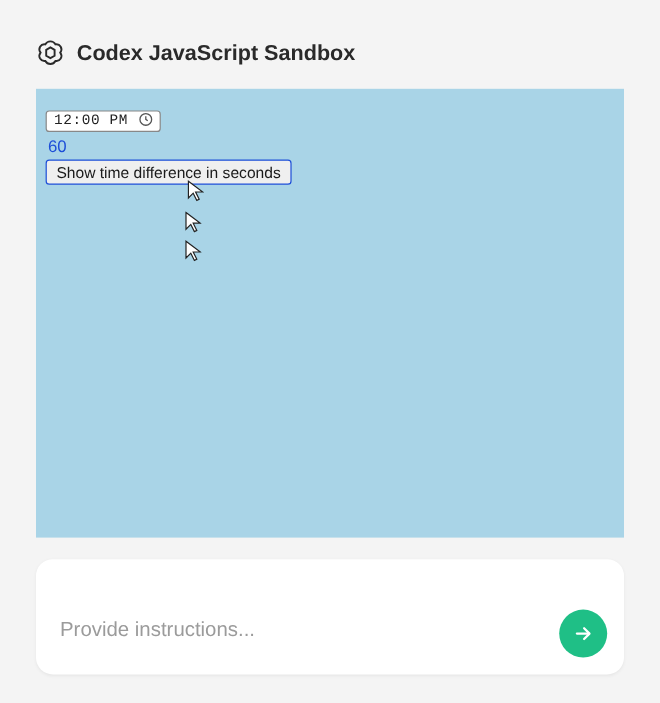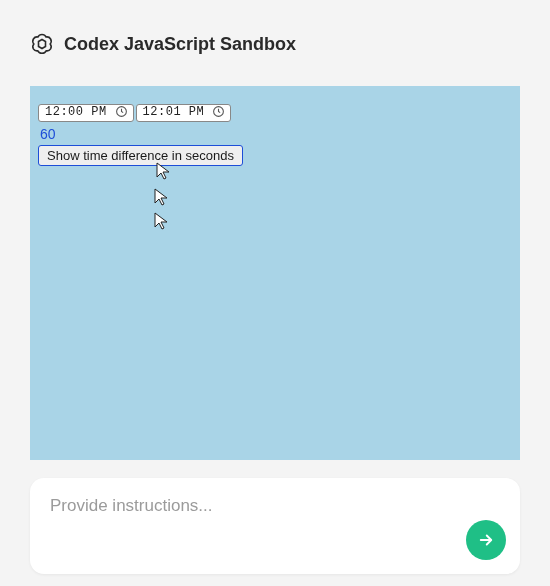--- a/index.html
+++ b/index.html
@@ -11,21 +11,21 @@
     height: 586px;
     overflow: hidden;
   }
   .page {
     padding: 32px 30px 0 30px;
   }
   .header {
     display: flex;
     align-items: center;
     gap: 10px;
-    margin-bottom: 30px;
+    margin-bottom: 18px;
   }
   .logo svg {
     width: 24px;
     height: 24px;
     display: block;
     stroke: #2a2a2a;
   }
   .title {
     font-size: 18px;
     font-weight: 600;
@@ -99,20 +99,21 @@
     border-radius: 14px;
     height: 96px;
     width: 100%;
     box-shadow: 0 1px 3px rgba(0,0,0,0.06);
     position: relative;
     padding: 18px 20px;
   }
   .prompt-placeholder {
     color: #9b9b9b;
     font-size: 17px;
+    margin-top: 31px;
   }
   .send-btn {
     position: absolute;
     right: 14px;
     bottom: 14px;
     width: 40px;
     height: 40px;
     border-radius: 50%;
     background: #1fbf86;
     display: flex;
@@ -134,29 +135,20 @@
         <path d="M8.5 9.5 L12 7.5 L15.5 9.5 L15.5 14.5 L12 16.5 L8.5 14.5 Z"></path>
       </svg>
     </span>
     <span class="title">Codex JavaScript Sandbox</span>
   </div>
 
   <div class="sandbox">
     <div class="time-row">
       <div class="time-input">
         <span class="val">12:00 PM</span>
-        <span class="clock-icon">
-          <svg viewBox="0 0 24 24" fill="none" stroke="#555" stroke-width="2">
-            <circle cx="12" cy="12" r="9"></circle>
-            <path d="M12 7v5l3 2"></path>
-          </svg>
-        </span>
-      </div>
-      <div class="time-input">
-        <span class="val">12:01 PM</span>
         <span class="clock-icon">
           <svg viewBox="0 0 24 24" fill="none" stroke="#555" stroke-width="2">
             <circle cx="12" cy="12" r="9"></circle>
             <path d="M12 7v5l3 2"></path>
           </svg>
         </span>
       </div>
     </div>
     <div class="result">60</div>
     <div class="action-btn">Show time difference in seconds</div>

